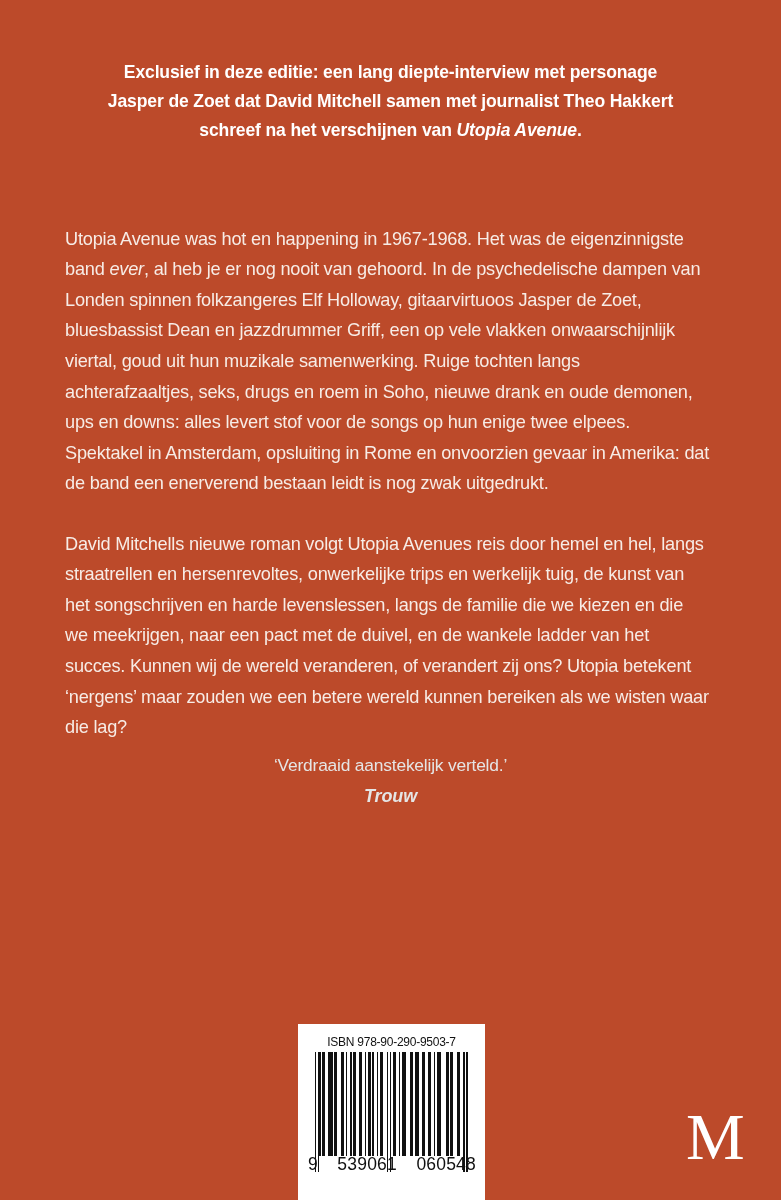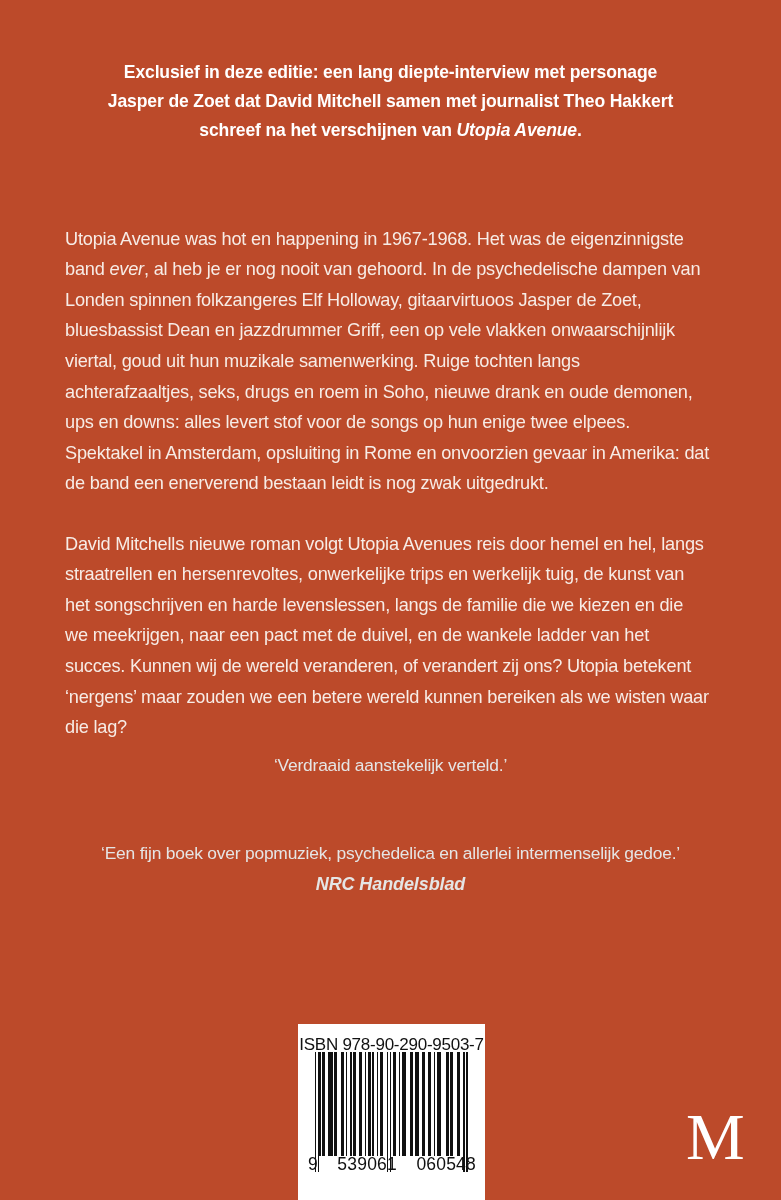--- a/index.html
+++ b/index.html
@@ -107,21 +107,21 @@
     height: 176px;
     background: #ffffff;
   }
   .isbn-text {
     position: absolute;
     left: 0;
     top: 11px;
     width: 187px;
     text-align: center;
     color: #111111;
-    font-size: 17px;
+    font-size: 12px;
     letter-spacing: -0.25px;
     white-space: nowrap;
   }
   .barcode-bars {
     position: absolute;
     left: 17px;
     top: 28px;
     width: 153px;
     height: 104px;
     display: flex;
@@ -171,26 +171,23 @@
     <span class="line">Jasper de Zoet dat David Mitchell samen met journalist Theo Hakkert</span>
     <span class="line"><span>schreef na het verschijnen van </span><em>Utopia Avenue</em><span>.</span></span>
   </div>
 
   <p class="blurb" id="blurb-1"><span>Utopia Avenue was hot en happening in 1967-1968. Het was de eigenzinnigste band </span><em>ever</em><span>, al heb je er nog nooit van gehoord. In de psychedelische dampen van Londen spinnen folkzangeres Elf Holloway, gitaarvirtuoos Jasper de Zoet, bluesbassist Dean en jazzdrummer Griff, een op vele vlakken onwaarschijnlijk viertal, goud uit hun muzikale samenwerking. Ruige tochten langs achterafzaaltjes, seks, drugs en roem in Soho, nieuwe drank en oude demonen, ups en downs: alles levert stof voor de songs op hun enige twee elpees. Spektakel in Amsterdam, opsluiting in Rome en onvoorzien gevaar in Amerika: dat de band een enerverend bestaan leidt is nog zwak uitgedrukt.</span></p>
 
   <p class="blurb" id="blurb-2">David Mitchells nieuwe roman volgt Utopia Avenues reis door hemel en hel, langs straatrellen en hersenrevoltes, onwerkelijke trips en werkelijk tuig, de kunst van het songschrijven en harde levenslessen, langs de familie die we kiezen en die we meekrijgen, naar een pact met de duivel, en de wankele ladder van het succes. Kunnen wij de wereld veranderen, of verandert zij ons? Utopia betekent ‘nergens’ maar zouden we een betere wereld kunnen bereiken als we wisten waar die lag?</p>
 
   <div class="quote-block" id="quote-1">
     <span class="quote-text">‘Verdraaid aanstekelijk verteld.’</span>
+    <span class="quote-source">Trouw</span>
   </div>
 
-  <div class="quote-block" id="quote-2">
-    <span class="quote-text">‘Een fijn boek over popmuziek, psychedelica en allerlei intermenselijk gedoe.’</span>
-    <span class="quote-source">NRC Handelsblad</span>
-  </div>
 
 
   <div class="barcode-panel">
     <div class="isbn-text">ISBN 978-90-290-9503-7</div>
     <div class="barcode-bars" id="barcode-bars">
         <span class="guard" style="width: 1.55px;"></span>
         <span class="gap" style="width: 1.55px;"></span>
         <span class="guard" style="width: 1.55px;"></span>
         <span style="width: 1.55px;"></span>
         <span class="gap" style="width: 1.55px;"></span>

